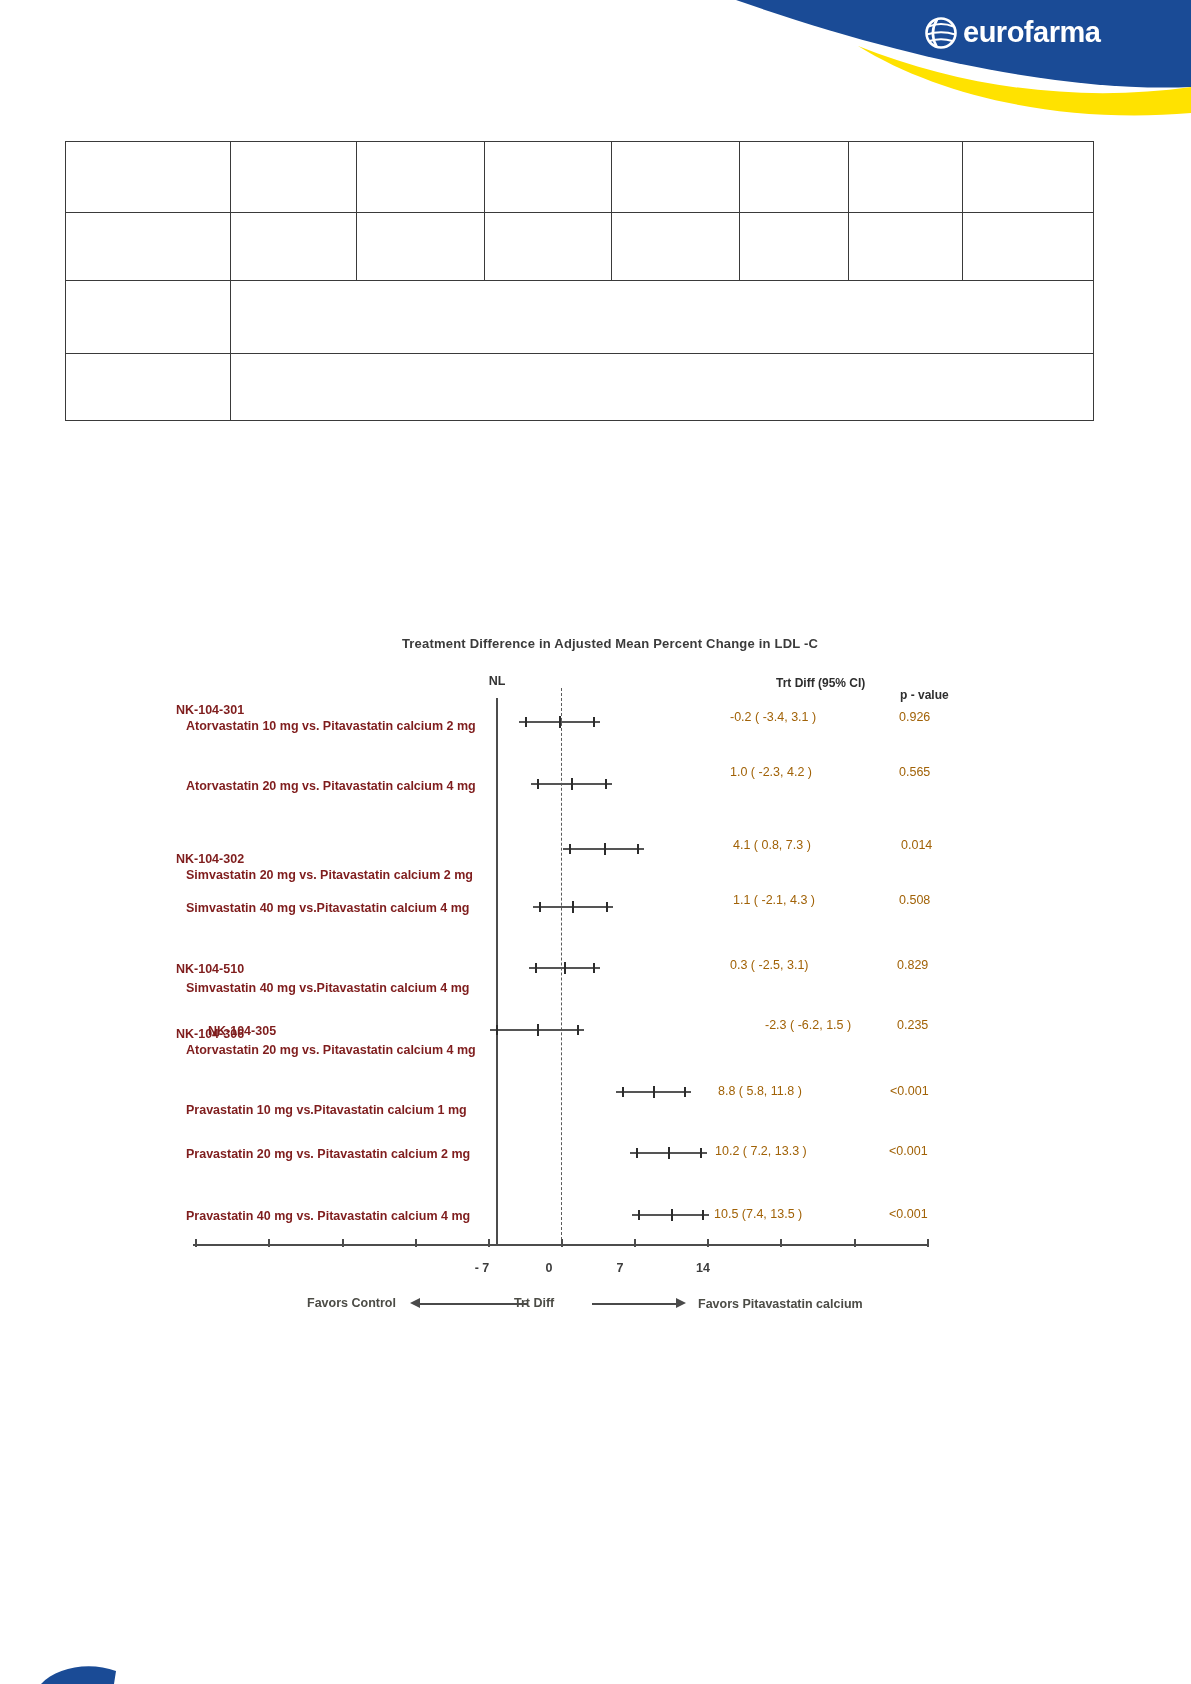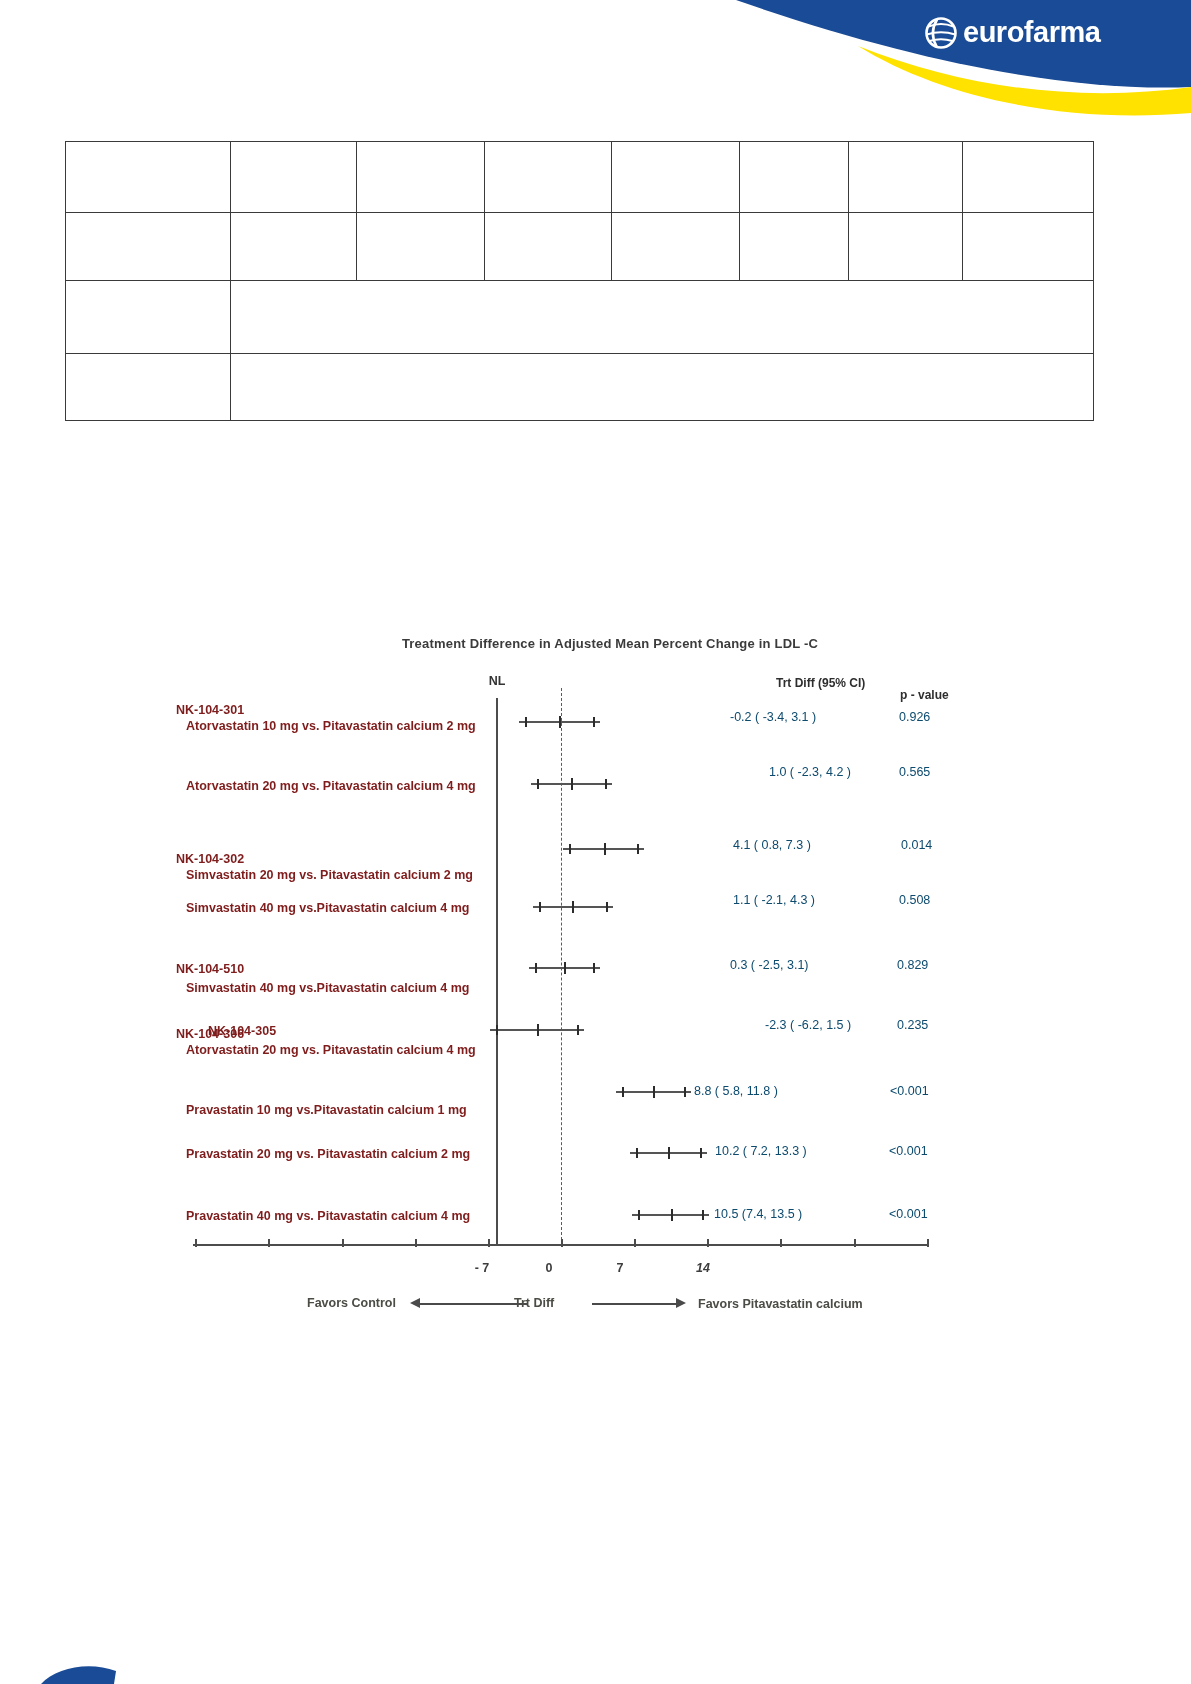--- a/index.html
+++ b/index.html
@@ -21,21 +21,21 @@
             font-size:12.5px;font-weight:700;color:#333;}
   .col-header{position:absolute;top:676px;font-size:12px;font-weight:600;color:#2e2e2e;}
   .hdr-effect{left:776px;} .hdr-p{left:900px;margin-top:12px;}
   .vline-solid{position:absolute;left:496px;top:698px;width:2px;height:547px;background:#4c4c4c;}
   .vline-dashed{position:absolute;left:561px;top:688px;width:0;height:557px;border-left:1.5px dashed #5a5a5a;}
   .x-axis{position:absolute;left:193px;top:1244px;width:735px;height:2px;background:#4c4c4c;}
   .tick{position:absolute;width:2px;height:8px;background:#4c4c4c;}
   .tick-label{position:absolute;top:1261px;width:34px;text-align:center;font-size:12.5px;color:#3d3d3d;font-weight:600;}
   .study-id,.comp-label{position:absolute;font-size:12.5px;font-weight:600;color:#7f1d1d;
                         white-space:nowrap;line-height:14px;}
-  .val-text,.p-text{position:absolute;font-size:12.5px;font-weight:500;color:#0c4a6e;
+  .val-text,.p-text{position:absolute;font-size:12.5px;font-weight:500;color:#a16207;
                     white-space:nowrap;line-height:14px;}
   .ci-line{position:absolute;height:2px;background:#555;}
   .ci-cap{position:absolute;width:2px;background:#2c2c2c;}
   .legend-text{position:absolute;font-size:12.5px;font-weight:600;color:#4c4c46;white-space:nowrap;line-height:15px;}
   .arrow-line{position:absolute;height:1.5px;background:#4a4a4a;top:1303px;}
   .arrow-head{position:absolute;width:0;height:0;top:1298px;}
   .arrow-head.left{border-top:5px solid transparent;border-bottom:5px solid transparent;
                    border-right:10px solid #4a4a4a;}
   .arrow-head.right{border-top:5px solid transparent;border-bottom:5px solid transparent;
                     border-left:10px solid #4a4a4a;}
@@ -121,40 +121,40 @@
         <div class="tick" style="left: 634.15px; top: 1239px;"></div>
         <div class="tick" style="left: 707.3px; top: 1239px;"></div>
         <div class="tick" style="left: 780.45px; top: 1239px;"></div>
         <div class="tick" style="left: 853.6px; top: 1239px;"></div>
         <div class="tick" style="left: 926.75px; top: 1239px;"></div>
       </div>
     <div id="tick-labels">
         <div class="tick-label" style="left: 465px;">- 7</div>
         <div class="tick-label" style="left: 532px;">0</div>
         <div class="tick-label" style="left: 603px;">7</div>
-        <div class="tick-label" style="left: 686px; font-style: italic;">14</div>
+        <div class="tick-label" style="left: 686px;">14</div>
       </div>
     <div id="rows">
         <div>
           <div class="study-id" style="left: 176px; top: 703px;">NK-104-301</div>
           <div class="comp-label" style="left: 186px; top: 719px;">Atorvastatin 10 mg vs. Pitavastatin calcium 2 mg</div>
           <div class="ci-line" style="left: 519.47px; top: 721px; width: 80.925px;"></div>
           <div class="ci-cap" style="left: 525.47px; top: 717px; height: 10px;"></div>
           <div class="ci-cap" style="left: 558.91px; top: 716px; height: 12px;"></div>
           <div class="ci-cap" style="left: 593.395px; top: 717px; height: 10px;"></div>
           <div class="val-text" style="left: 730px; top: 710px;">-0.2 ( -3.4, 3.1 )</div>
           <div class="p-text" style="left: 899px; top: 710px;">0.926</div>
         </div>
         <div>
           <div class="comp-label" style="left: 186px; top: 779px;">Atorvastatin 20 mg vs. Pitavastatin calcium 4 mg</div>
           <div class="ci-line" style="left: 530.965px; top: 783px; width: 80.925px;"></div>
           <div class="ci-cap" style="left: 536.965px; top: 779px; height: 10px;"></div>
           <div class="ci-cap" style="left: 571.45px; top: 778px; height: 12px;"></div>
           <div class="ci-cap" style="left: 604.89px; top: 779px; height: 10px;"></div>
-          <div class="val-text" style="left: 769px; top: 765px;">1.0 ( -2.3, 4.2 )</div>
+          <div class="val-text" style="left: 730px; top: 765px;">1.0 ( -2.3, 4.2 )</div>
           <div class="p-text" style="left: 899px; top: 765px;">0.565</div>
         </div>
         <div>
           <div class="study-id" style="left: 176px; top: 852px;">NK-104-302</div>
           <div class="comp-label" style="left: 186px; top: 868px;">Simvastatin 20 mg vs. Pitavastatin calcium 2 mg</div>
           <div class="ci-line" style="left: 563.36px; top: 848px; width: 80.925px;"></div>
           <div class="ci-cap" style="left: 569.36px; top: 844px; height: 10px;"></div>
           <div class="ci-cap" style="left: 603.845px; top: 843px; height: 12px;"></div>
           <div class="ci-cap" style="left: 637.285px; top: 844px; height: 10px;"></div>
           <div class="val-text" style="left: 733px; top: 838px;">4.1 ( 0.8, 7.3 )</div>
@@ -189,21 +189,21 @@
           <div class="val-text" style="left: 728px; top: 1018px; margin-left: 37px;">-2.3 ( -6.2, 1.5 )</div>
           <div class="p-text" style="left: 897px; top: 1018px;">0.235</div>
         </div>
         <div>
           <div class="study-id" style="left: 176px; top: 1027px;">NK-104-306</div>
           <div class="comp-label" style="left: 186px; top: 1103px;">Pravastatin 10 mg vs.Pitavastatin calcium 1 mg</div>
           <div class="ci-line" style="left: 615.61px; top: 1091px; width: 75.7px;"></div>
           <div class="ci-cap" style="left: 621.61px; top: 1087px; height: 10px;"></div>
           <div class="ci-cap" style="left: 652.96px; top: 1086px; height: 12px;"></div>
           <div class="ci-cap" style="left: 684.31px; top: 1087px; height: 10px;"></div>
-          <div class="val-text" style="left: 694px; top: 1084px;">8.8 ( 5.8, 11.8 )</div>
+          <div class="val-text" style="left: 718px; top: 1084px;">8.8 ( 5.8, 11.8 )</div>
           <div class="p-text" style="left: 890px; top: 1084px;">&lt;0.001</div>
         </div>
         <div>
           <div class="comp-label" style="left: 186px; top: 1147px;">Pravastatin 20 mg vs. Pitavastatin calcium 2 mg</div>
           <div class="ci-line" style="left: 630.24px; top: 1152px; width: 76.745px;"></div>
           <div class="ci-cap" style="left: 636.24px; top: 1148px; height: 10px;"></div>
           <div class="ci-cap" style="left: 667.59px; top: 1147px; height: 12px;"></div>
           <div class="ci-cap" style="left: 699.985px; top: 1148px; height: 10px;"></div>
           <div class="val-text" style="left: 715px; top: 1144px;">10.2 ( 7.2, 13.3 )</div>
           <div class="p-text" style="left: 889px; top: 1144px;">&lt;0.001</div>

